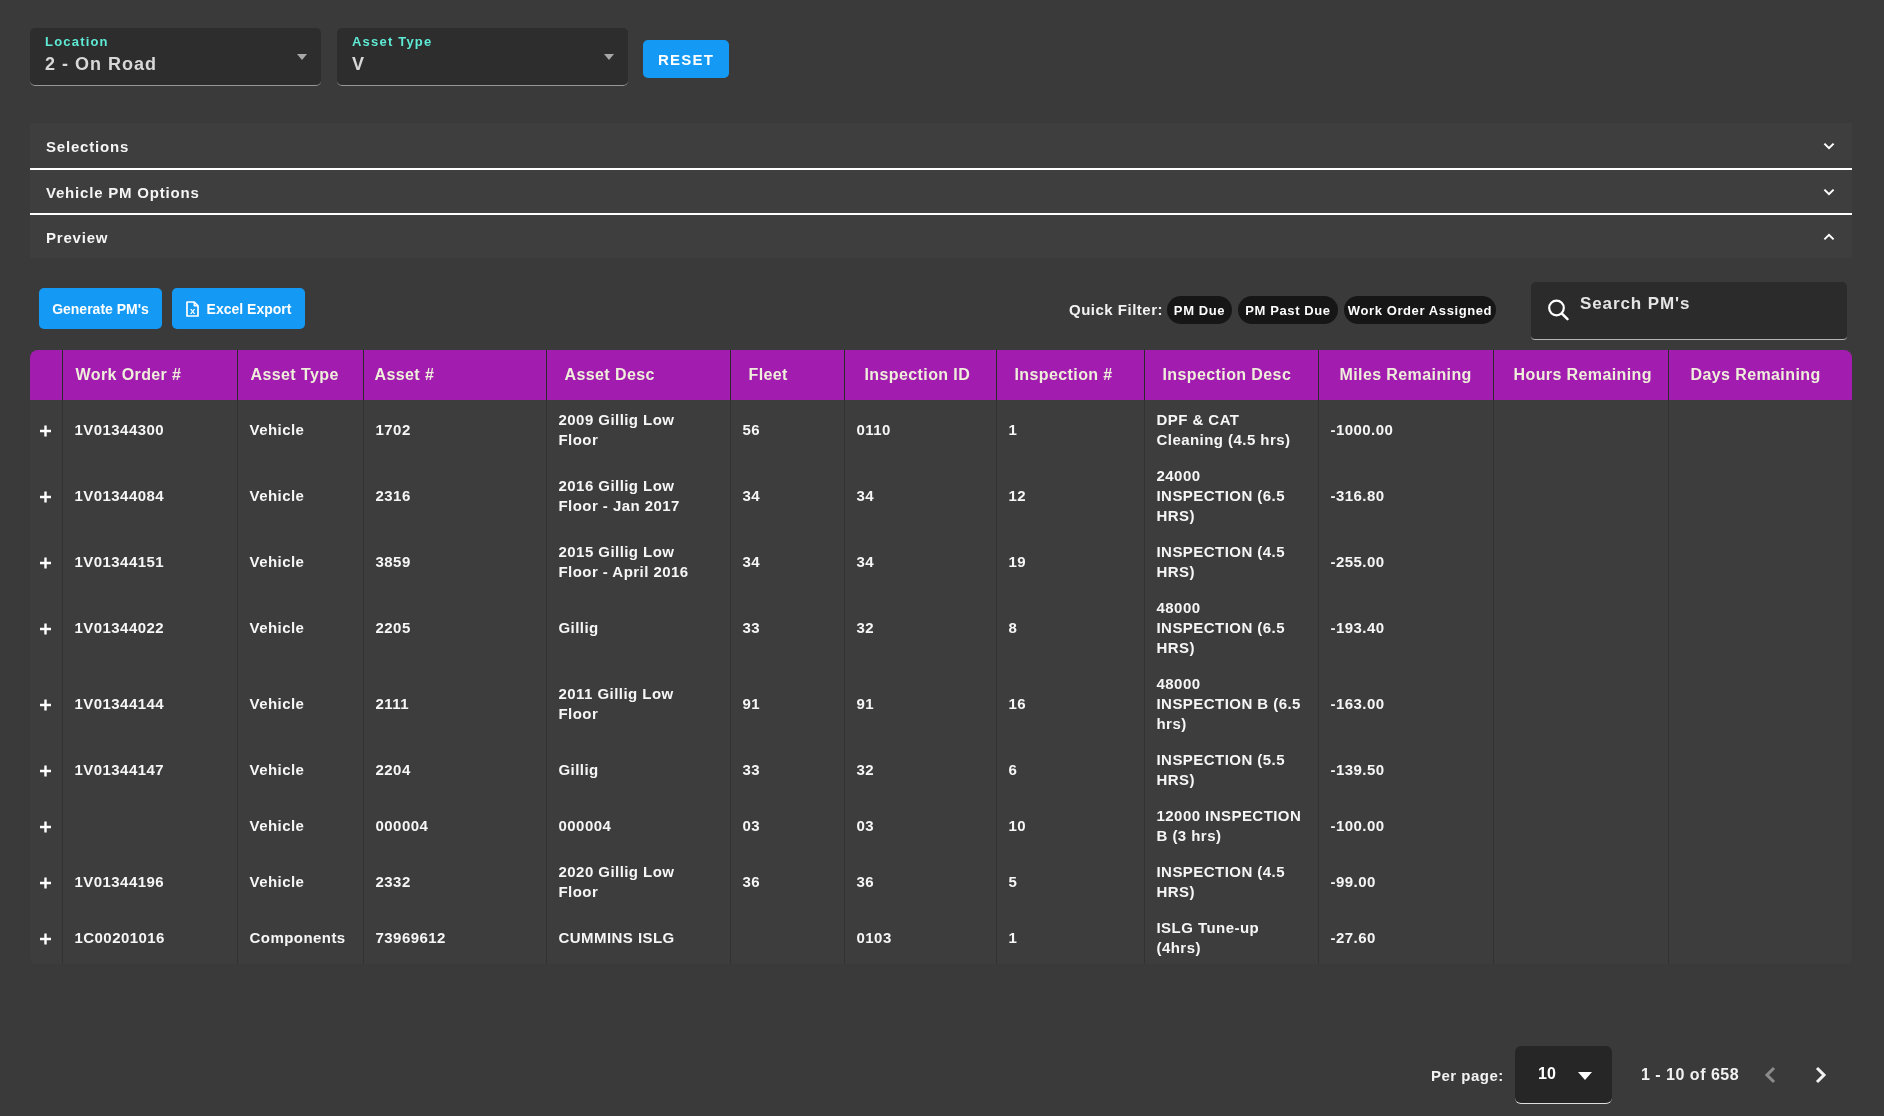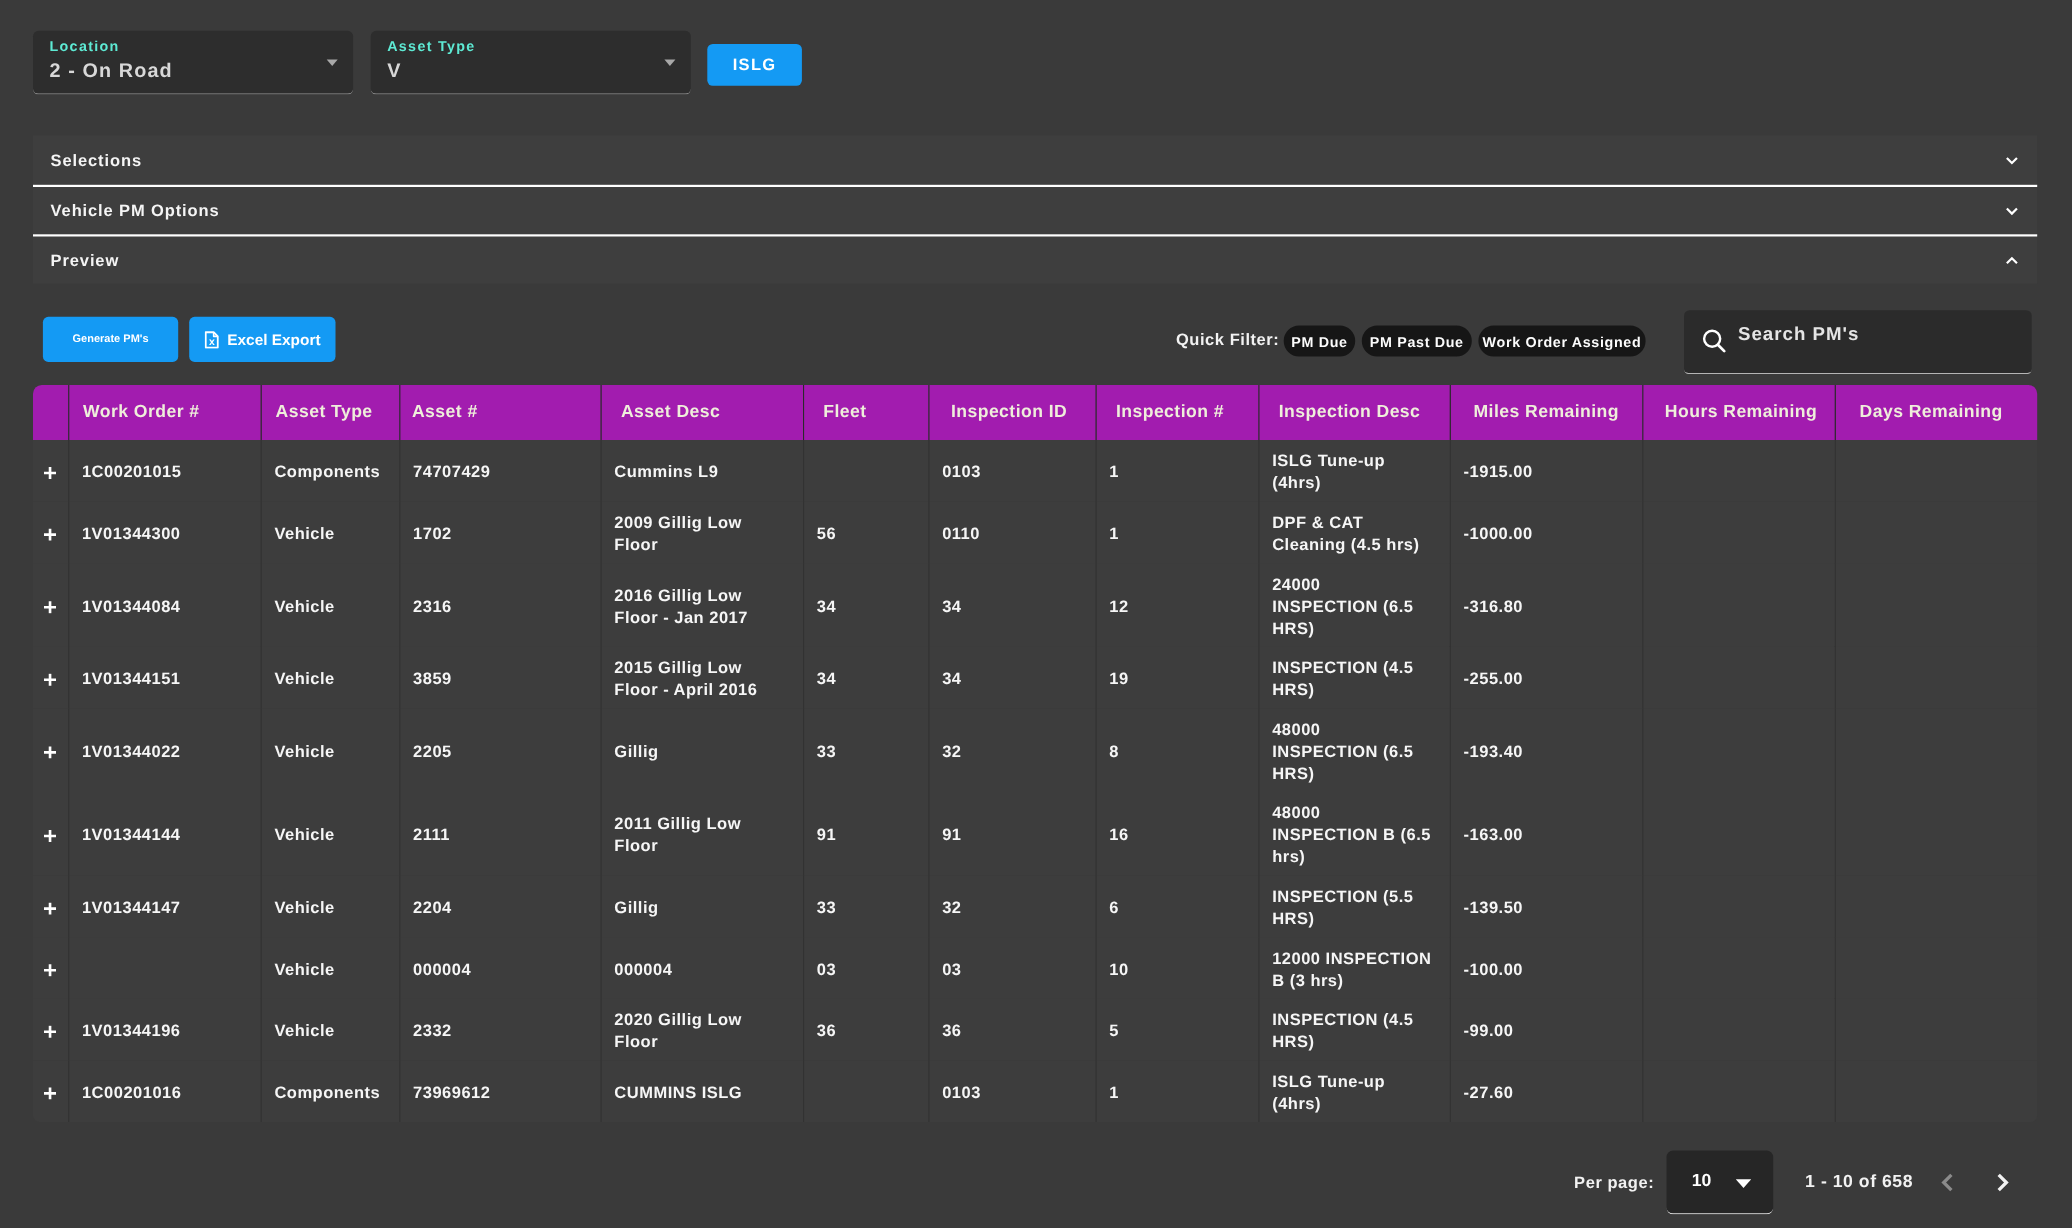--- a/index.html
+++ b/index.html
@@ -48,21 +48,21 @@
 <div class="dd" style="left:30px;">
   <div class="lab">Location</div>
   <div class="val">2 - On Road</div>
   <div class="arr"></div>
 </div>
 <div class="dd" style="left:337px;">
   <div class="lab">Asset Type</div>
   <div class="val">V</div>
   <div class="arr"></div>
 </div>
-<div class="btn" style="left:643px; top:40px; width:86px; height:38px; font-size:15px; letter-spacing:1.2px;">ISLG</div>
+<div class="btn" style="left:643px; top:40px; width:86px; height:38px; font-size:15px; letter-spacing:1.2px;">RESET</div>
 
 <div class="acc">
   <div class="acc-h" style="height:45px;">
     <span class="t">Selections</span>
     <svg width="12" height="8" viewBox="0 0 12 8">
         <path d="M1.4 1.6 L6 6.2 L10.6 1.6" fill="none" stroke="#fff" stroke-width="2"></path>
       </svg>
   </div>
   <div class="sep"></div>
   <div class="acc-h">
@@ -73,21 +73,21 @@
   </div>
   <div class="sep"></div>
   <div class="acc-h">
     <span class="t">Preview</span>
     <svg width="12" height="8" viewBox="0 0 12 8">
         <path d="M1.4 6.4 L6 1.8 L10.6 6.4" fill="none" stroke="#fff" stroke-width="2"></path>
       </svg>
   </div>
 </div>
 
-<div class="btn" style="left:39px; top:288px; width:123px; height:41px; font-size:10px;">Generate PM's</div>
+<div class="btn" style="left:39px; top:288px; width:123px; height:41px; font-size:14px;">Generate PM's</div>
 <div class="btn" style="left:172px; top:288px; width:133px; height:41px; font-size:14px;">
   <svg width="13" height="16" viewBox="0 0 13 16" style="margin-right:8px;">
       <path d="M1 1 h7.2 l3.8 3.8 v10.2 h-11 z" fill="none" stroke="#fff" stroke-width="1.7" stroke-linejoin="round"></path>
       <path d="M8.2 1 v3.8 h3.8" fill="none" stroke="#fff" stroke-width="1.4" stroke-linejoin="round"></path>
       <text x="6.6" y="13" font-size="9.5" font-weight="bold" fill="#fff" text-anchor="middle" font-family="Liberation Sans">x</text>
     </svg>
   Excel Export</div>
 
 <div class="pg-label" style="left:1069px; top:301px; letter-spacing:0.5px;">Quick Filter:</div>
 <div class="chip" style="left:1167px; width:65px;">PM Due</div>
@@ -131,36 +131,20 @@
       <th style="padding-left:21px;">Miles Remaining</th>
       <th style="padding-left:20px;">Hours Remaining</th>
       <th style="padding-left:22px;">Days Remaining</th>
     </tr>
   </thead>
   <tbody>
     <tr style="height:56px;">
         <td class="plus"><svg width="11" height="12" viewBox="0 0 11 12">
             <path d="M5.5 0.6 V11.4 M0 6 H11" stroke="#fff" stroke-width="2.4"></path>
           </svg></td>
-        <td>1C00201015</td>
-        <td>Components</td>
-        <td>74707429</td>
-        <td>Cummins L9</td>
-        <td></td>
-        <td>0103</td>
-        <td>1</td>
-        <td>ISLG Tune-up<br>(4hrs)</td>
-        <td>-1915.00</td>
-        <td></td>
-        <td></td>
-      </tr>
-    <tr style="height:56px;">
-        <td class="plus"><svg width="11" height="12" viewBox="0 0 11 12">
-            <path d="M5.5 0.6 V11.4 M0 6 H11" stroke="#fff" stroke-width="2.4"></path>
-          </svg></td>
         <td>1V01344300</td>
         <td>Vehicle</td>
         <td>1702</td>
         <td>2009 Gillig Low<br>Floor</td>
         <td>56</td>
         <td>0110</td>
         <td>1</td>
         <td>DPF &amp; CAT<br>Cleaning (4.5 hrs)</td>
         <td>-1000.00</td>
         <td></td>

